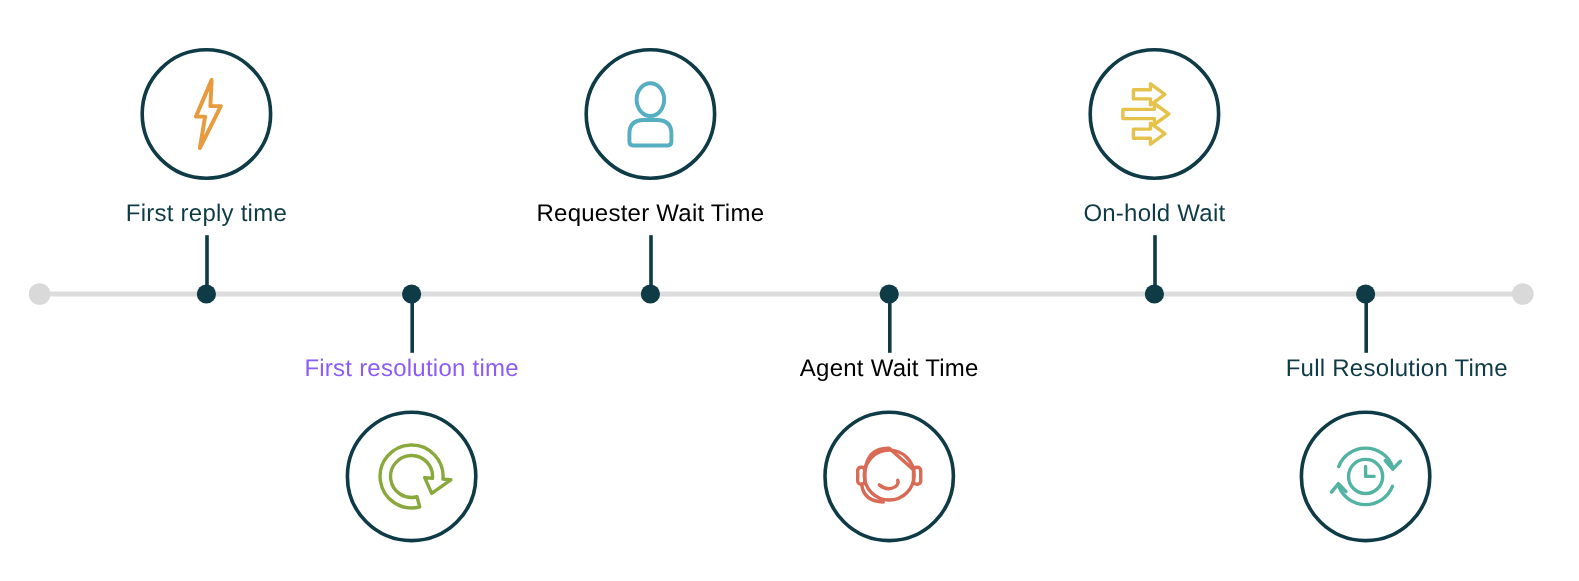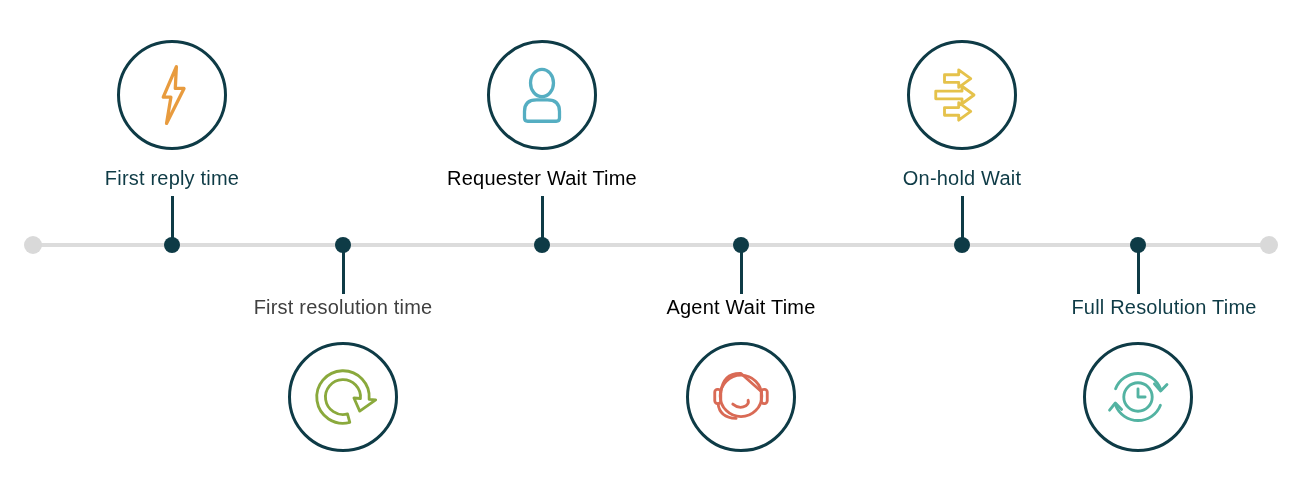--- a/index.html
+++ b/index.html
@@ -45,21 +45,21 @@
         <div class="label top" style="left: 172px; color: rgb(14, 59, 70);">First reply time</div>
         <div class="icon-circle top" style="left: 172px; border-color: rgb(14, 59, 70);">
           <svg width="70" height="70" viewBox="0 0 64 64">
             <path d="M36 6 L24 34 L31 34 L27 58 L43 26 L35 26 Z" fill="none" stroke="#e89b3e" stroke-width="3" stroke-linejoin="round"></path>
           </svg>
         </div>
       </div>
       <div class="milestone">
         <div class="stem bottom" style="left: 343px; background: rgb(14, 59, 70);"></div>
         <div class="dot" style="left: 343px; background: rgb(14, 59, 70);"></div>
-        <div class="label bottom" style="left: 343px; color: #404040;">First resolution time</div>
+        <div class="label bottom" style="left: 343px; color: #8b5cf6;">First resolution time</div>
         <div class="icon-circle bottom" style="left: 343px; border-color: rgb(14, 59, 70);">
           <svg width="70" height="70" viewBox="0 0 64 64">
             <path d="M38.2 55.2 A24 24 0 1 1 55.9 34.1 L61.9 34.6 L47.3 44.9 L42 32.9 L47.9 33.4 A16 16 0 1 0 36.1 47.5 Z" fill="none" stroke="#8aa93c" stroke-width="2.6" stroke-linejoin="round"></path>
           </svg>
         </div>
       </div>
       <div class="milestone">
         <div class="stem top" style="left: 542px; background: rgb(14, 59, 70);"></div>
         <div class="dot" style="left: 542px; background: rgb(14, 59, 70);"></div>
         <div class="label top" style="left: 542px; color: #000000;">Requester Wait Time</div>

